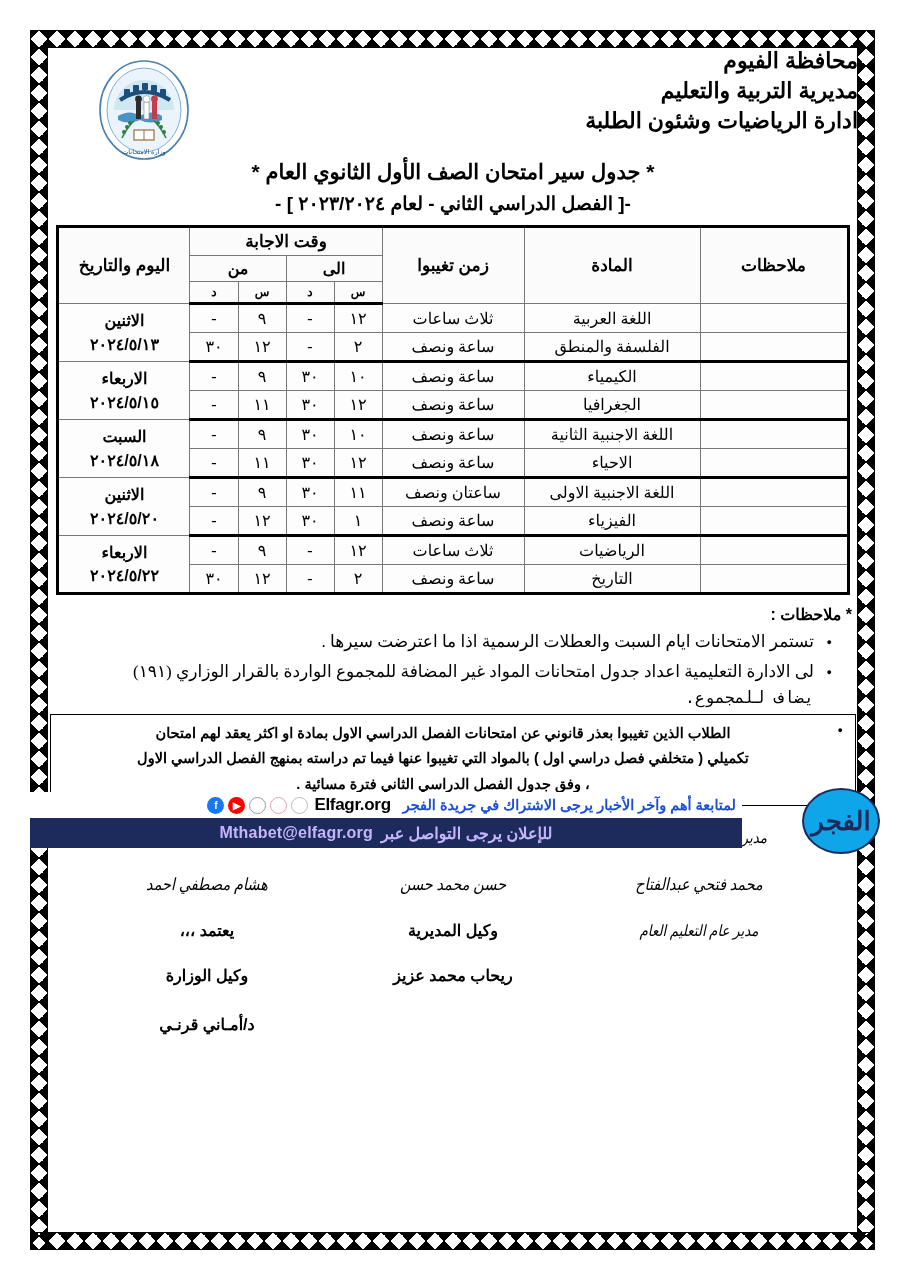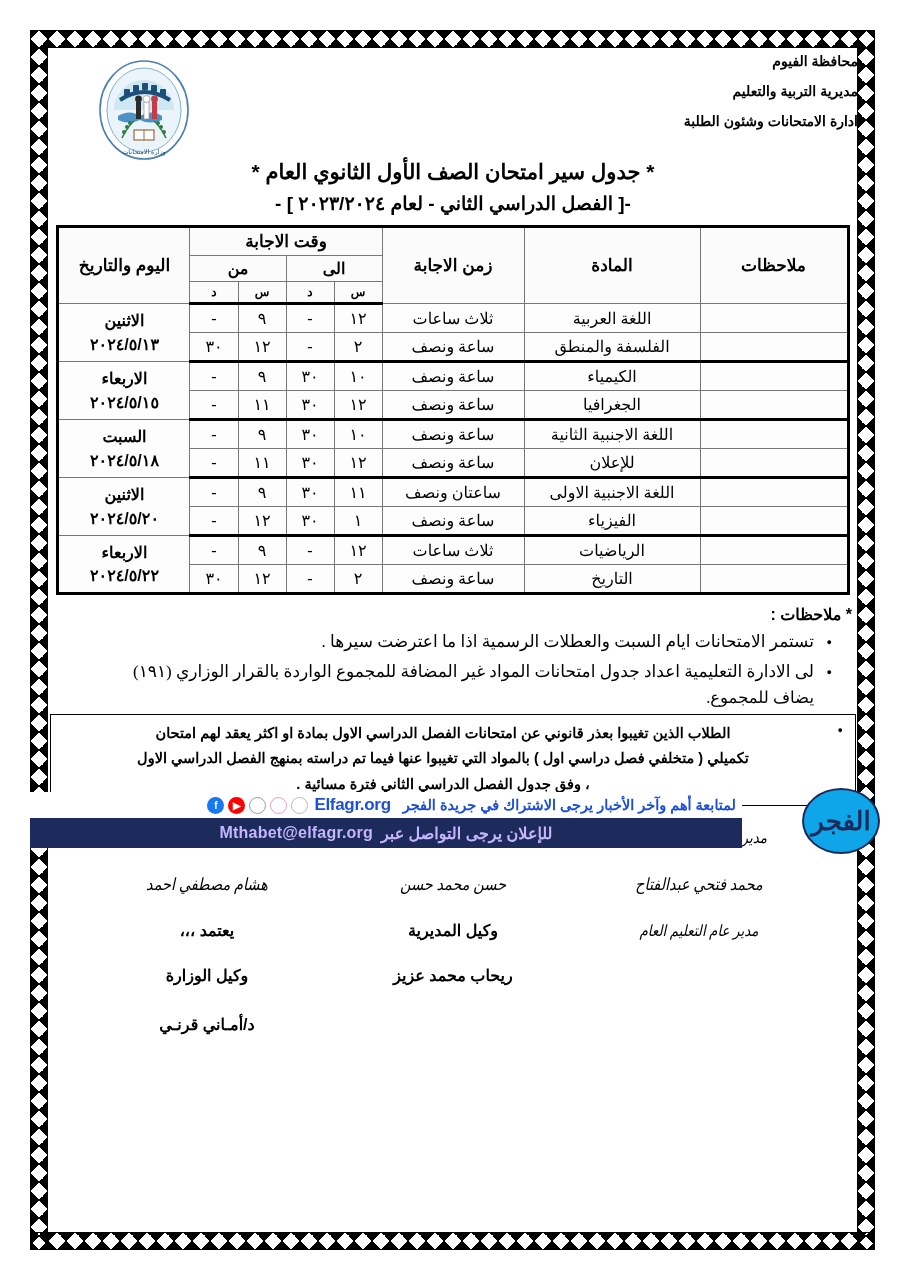--- a/index.html
+++ b/index.html
@@ -54,21 +54,21 @@
   
   .masthead { position: relative; height: 112px; }
   .emblem-wrap {
     position: absolute; left: 48px; top: 14px;
     width: 96px; height: 104px;
   }
   .org-lines {
     position: absolute; right: 0; top: 2px;
     text-align: right; width: 640px;
     font-family: "Liberation Sans", sans-serif;
-    font-size: 14px; line-height: 30px; font-weight: 600;
+    font-size: 22px; line-height: 30px; font-weight: 600;
     letter-spacing: 0.2px;
   }
   .org-lines div { white-space: nowrap; }
 
   .doc-title {
     text-align: center;
     font-family: "Liberation Sans", sans-serif;
     font-weight: bold; font-size: 21px;
     margin-top: 4px; letter-spacing: 0.2px;
   }
@@ -134,21 +134,21 @@
   ul.notes li {
     position: relative; font-size: 17px;
     line-height: 1.65; padding-right: 16px; margin-bottom: 2px;
   }
   ul.notes li::before {
     content: "\25CF"; position: absolute; right: -2px;
     font-size: 9px; top: 7px;
   }
   .note-tail {
     text-align: right; font-size: 16.5px;
-    padding-right: 44px; margin-top: 2px;
+    padding-right: 44px; margin-top: 2px; font-family: Liberation Mono, monospace;
   }
 
   
   .boxed {
     border: 1px solid #000;
     margin: 6px 2px 0 2px;
     padding: 6px 30px 8px 10px;
     position: relative;
     text-align: center;
   }
@@ -220,21 +220,21 @@
   }
   .elfagr-tagline {
     font-family: "Liberation Sans", sans-serif;
     font-weight: bold; font-size: 14.5px;
     color: #1d4ed8; white-space: nowrap;
     margin-left: 6px;
   }
   .elfagr-brand {
     font-family: "Liberation Sans", sans-serif;
     font-weight: bold; font-size: 17px;
-    color: #1d4ed8; margin: 16px 6px; letter-spacing: -0.3px;
+    color: #000000; margin: 16px 6px; letter-spacing: -0.3px;
   }
   .soc { display: flex; gap: 4px; align-items: center; direction: ltr; }
   .soc span {
     width: 17px; height: 17px; border-radius: 50%;
     display: inline-flex; align-items: center; justify-content: center;
     font-size: 10px; font-weight: bold;
     font-family: "Liberation Sans", sans-serif;
     color: #fff;
   }
   .ic-fb { background: #1877f2; }
@@ -315,21 +315,21 @@
             <circle cx="65" cy="69" r="2"></circle>
             <circle cx="62" cy="65" r="2"></circle>
         </g>
         <text x="48" y="96" text-anchor="middle" font-size="6.5" fill="#1b4f7a" font-family="Liberation Sans, sans-serif">وزارة الامتحانات</text>
       </svg>
     </div>
 
     <div class="org-lines">
       <div>محافظة الفيوم</div>
       <div>مديرية التربية والتعليم</div>
-      <div>ادارة الامتحانات وشئون الطلبة</div>
+      <div>ادارة الرياضيات وشئون الطلبة</div>
     </div>
   </div>
 
   <div class="doc-title">* جدول سير امتحان الصف الأول الثانوي العام *</div>
   <div class="doc-subtitle">-[ الفصل الدراسي الثاني - لعام ٢٠٢٣/٢٠٢٤ ] -</div>
 
   <table class="sched">
     <colgroup>
       <col style="width:148px">
         <col style="width:176px">
@@ -337,21 +337,21 @@
       <col style="width:48px">
         <col style="width:48px">
         <col style="width:48px">
         <col style="width:48px">
       <col style="width:132px">
     </colgroup>
     <thead>
       <tr>
         <th class="h-main" rowspan="3">ملاحظات</th>
         <th class="h-main" rowspan="3">المادة</th>
-        <th class="h-main" rowspan="3">زمن الاجابة</th>
+        <th class="h-main" rowspan="3">زمن تغيبوا</th>
         <th class="h-main" colspan="4">وقت الاجابة</th>
         <th class="h-main" rowspan="3">اليوم والتاريخ</th>
       </tr>
       <tr>
         <th class="h-sub" colspan="2">الى</th>
         <th class="h-sub" colspan="2">من</th>
       </tr>
       <tr>
         <th class="h-unit">س</th>
         <th class="h-unit">د</th>
@@ -412,21 +412,21 @@
           <td class="c-num">٣٠</td>
           <td class="c-num">٩</td>
           <td class="c-num">-</td>
           <td class="c-day" rowspan="2">
             <span class="dayname">السبت</span>
             <span class="daydate">٢٠٢٤/٥/١٨</span>
           </td>
         </tr>
         <tr class="group-end">
           <td class="c-notes"></td>
-          <td class="c-subj">للإعلان</td>
+          <td class="c-subj">الاحياء</td>
           <td class="c-dur">ساعة ونصف</td>
           <td class="c-num">١٢</td>
           <td class="c-num">٣٠</td>
           <td class="c-num">١١</td>
           <td class="c-num">-</td>
         </tr>
         <tr>
           <td class="c-notes"></td>
           <td class="c-subj">اللغة الاجنبية الاولى</td>
           <td class="c-dur">ساعتان ونصف</td>

